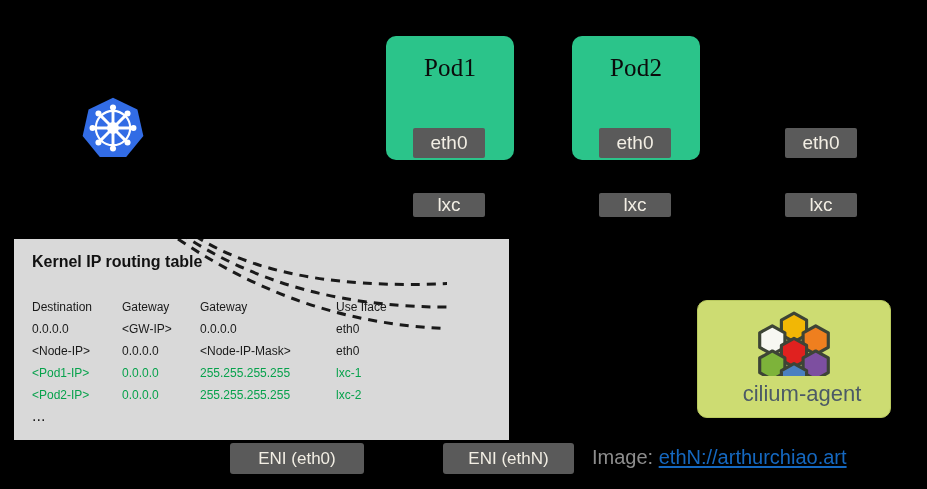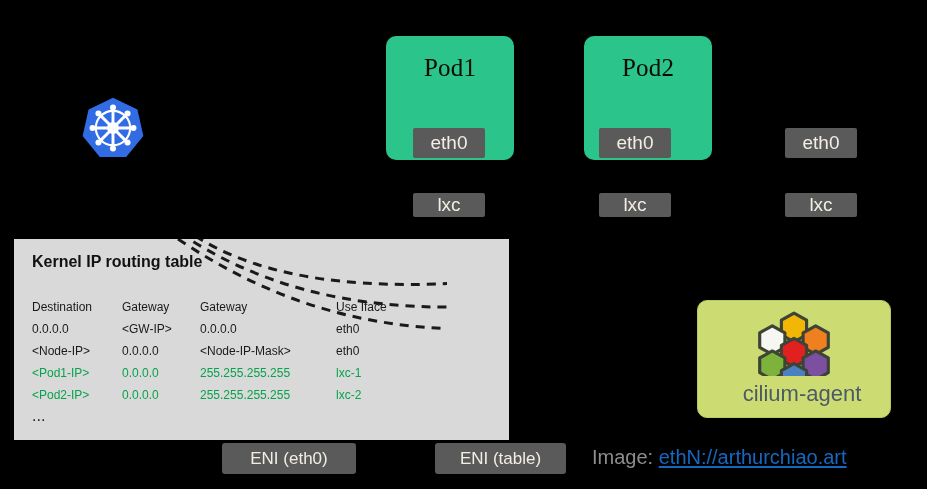--- a/index.html
+++ b/index.html
@@ -65,21 +65,21 @@
   .cilium-logo{position:absolute;left:50%;top:8px;transform:translateX(-50%);width:84px;height:66px;}
   .cilium-label{
     position:absolute;left:0;right:0;bottom:10px;text-align:center;
     font-size:22px;color:#4c5a66;padding-left:16px;
   }
 
   
   .eni-box{
     position:absolute;height:31px;background:#5a5a5a;border-radius:3px;
     display:flex;align-items:center;justify-content:center;
-    color:#f2eee4;font-size:17px;
+    color:#f2eee4;font-size:17px;margin-left:8px;
   }
   .credit{
     position:absolute;left:592px;top:446px;font-size:20px;color:#8d8d8d;
     white-space:nowrap;
   }
   .credit a{
     color:#1568c0;text-decoration:underline;text-underline-offset:2px;
   }
 </style>
 </head>
@@ -120,21 +120,21 @@
   <div class="pod-box" style="left:386px;top:36px;">
     <div class="pod-title">Pod1</div>
   </div>
   <div class="iface-box eth0-box" style="left:413px;top:128px;">
     <span>eth0</span>
   </div>
   <div class="iface-box lxc-box" style="left:413px;top:193px;">
     <span>lxc</span>
   </div>
 
-  <div class="pod-box" style="left:584px;top:36px;">
+  <div class="pod-box" style="left:572px;top:36px;">
     <div class="pod-title">Pod2</div>
   </div>
   <div class="iface-box eth0-box" style="left:599px;top:128px;">
     <span>eth0</span>
   </div>
   <div class="iface-box lxc-box" style="left:599px;top:193px;">
     <span>lxc</span>
   </div>
 
   <div class="iface-box eth0-box" style="left:785px;top:128px;">
@@ -212,20 +212,20 @@
         </g>
       </svg>
     </div>
     <div class="cilium-label">cilium-agent</div>
   </div>
 
   <div class="eni-box" style="left:222px;top:443px;width:134px;">
     <span>ENI (eth0)</span>
   </div>
   <div class="eni-box" style="left:435px;top:443px;width:131px;">
-    <span>ENI (table)</span>
+    <span>ENI (ethN)</span>
   </div>
 
   <div class="credit">
     <span>Image: </span><a href="#">ethN://arthurchiao.art</a>
   </div>
 
 </div>
 
 </body></html>

